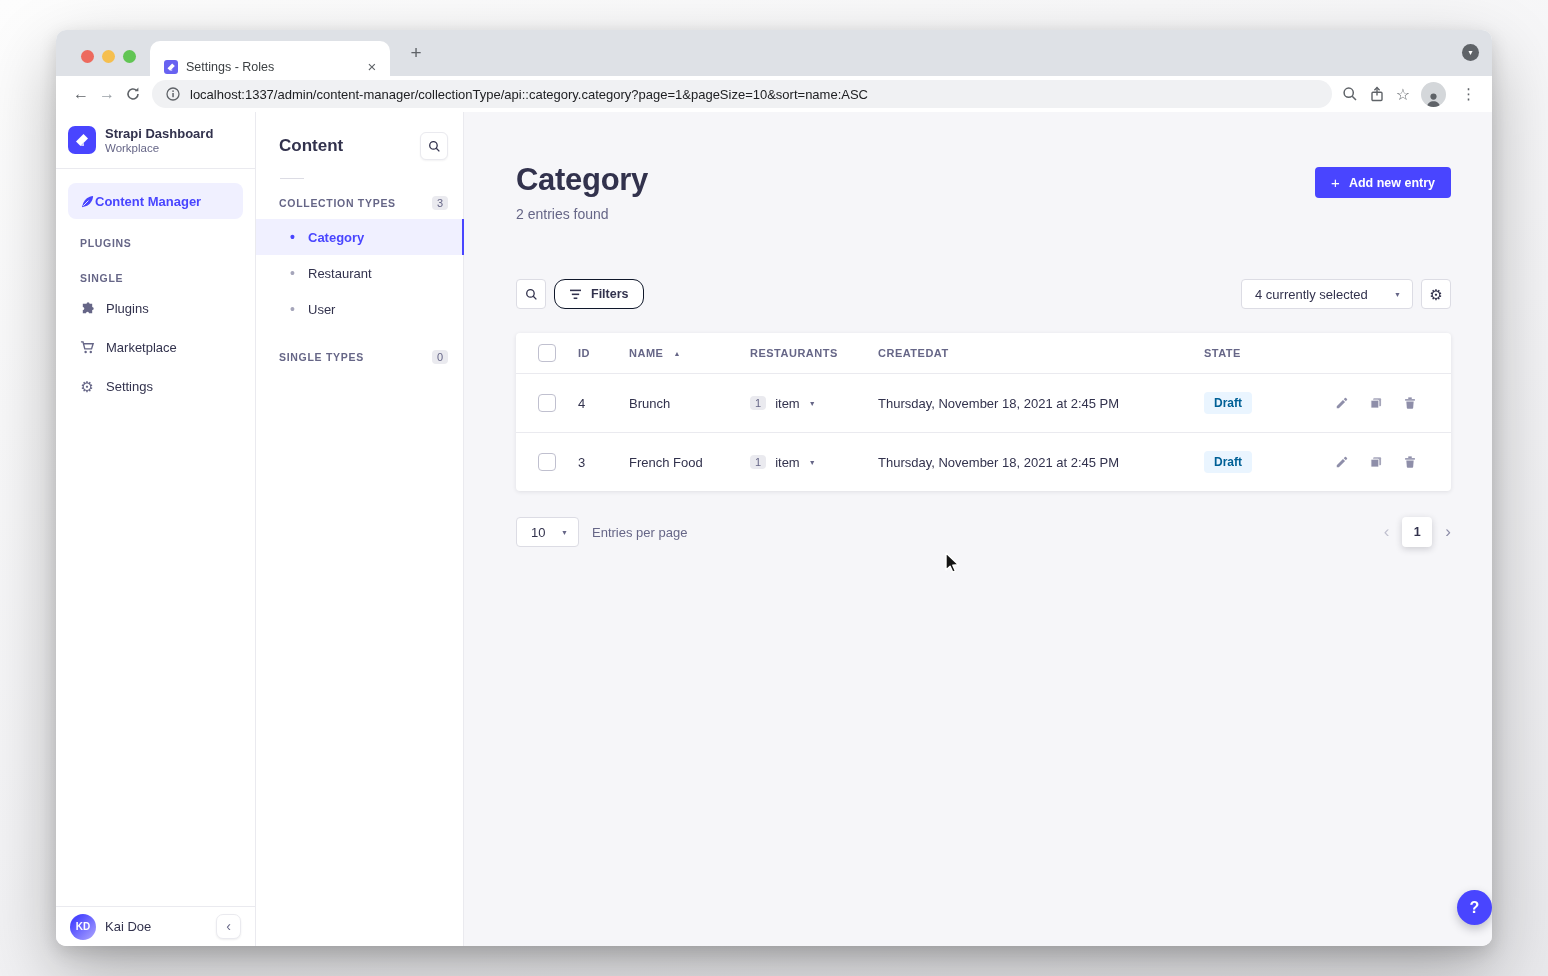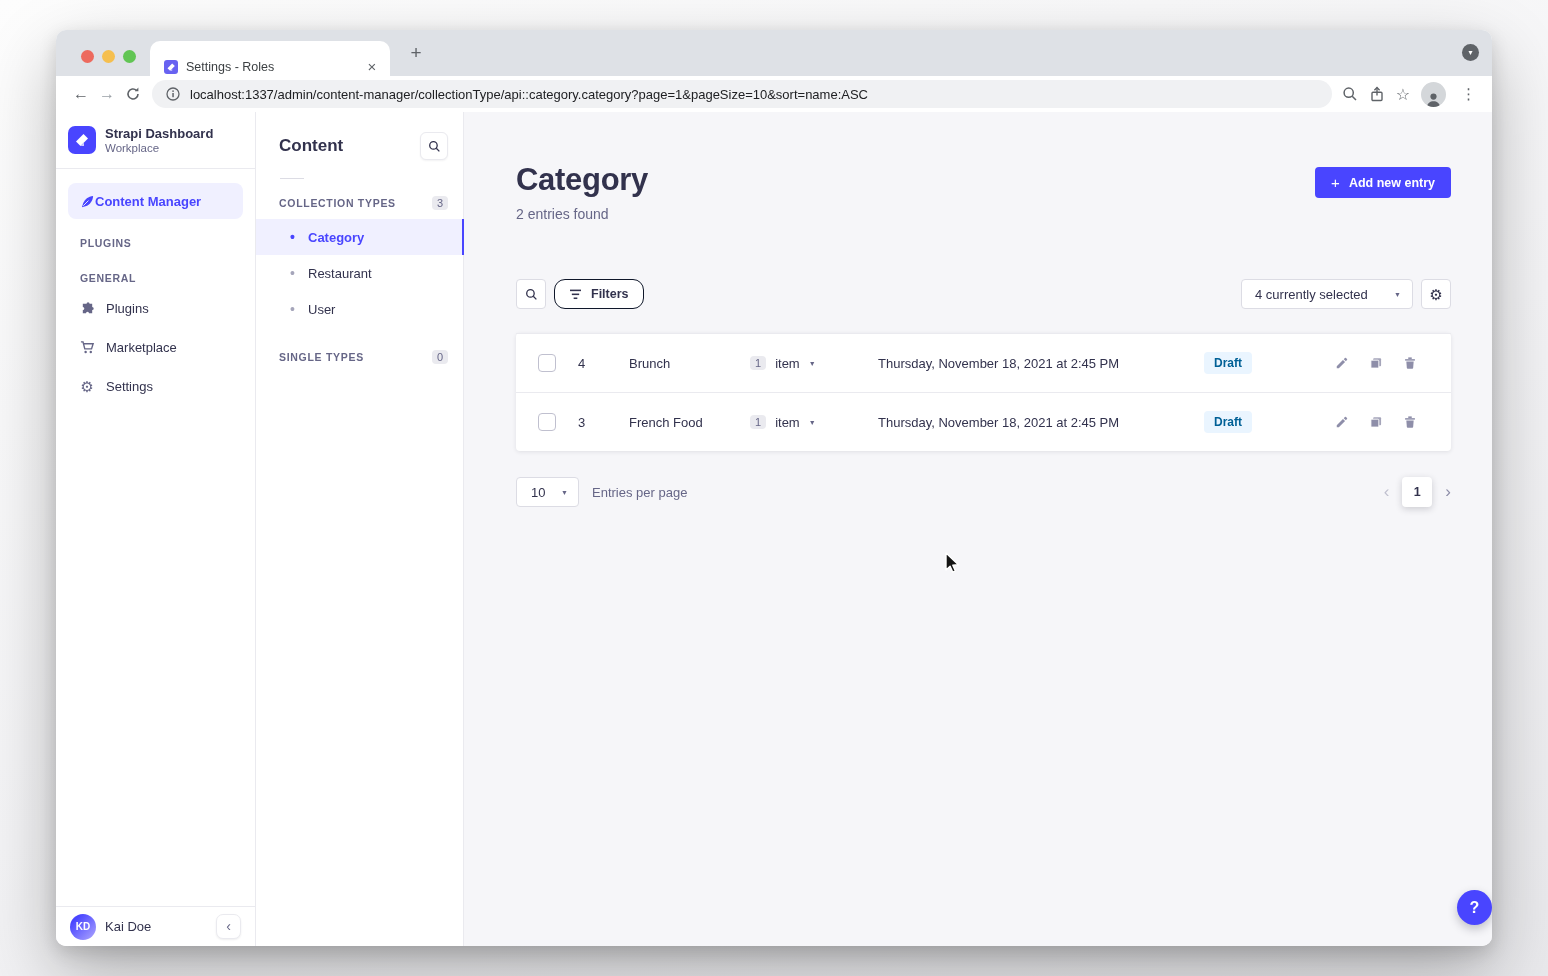--- a/index.html
+++ b/index.html
@@ -222,21 +222,21 @@
           <svg width="15" height="15" viewBox="0 0 16 16">
               <path d="M14 2c-5 .4-9.2 3.4-10.8 8.3L2 14.2l3.9-1.2C10.7 11.4 13.6 7 14 2z" fill="currentColor"></path>
               <path d="M3.5 12.5 9 7" stroke="#f0f0ff" stroke-width="1"></path>
             </svg>
         </span>
         <span>Content Manager</span>
       </div>
 
       <div class="sec-title">PLUGINS</div>
 
-      <div class="sec-title">GENERAL</div>
+      <div class="sec-title">SINGLE</div>
       <div class="side-item">
         <span class="sico">
           <svg width="15" height="15" viewBox="0 0 16 16">
               <path d="M5 3h2a1.6 1.6 0 1 1 3.2 0H13v3.4a1.6 1.6 0 1 1 0 3.2V13H9.6a1.6 1.6 0 1 0-3.2 0H3V9.6a1.6 1.6 0 1 0 0-3.2V3h2z" fill="currentColor"></path>
             </svg>
         </span>
         <span>Plugins</span>
       </div>
       <div class="side-item">
         <span class="sico">
@@ -327,20 +327,32 @@
             <span>4 currently selected</span>
             <span class="caret">▼</span>
           </div>
           <span class="icon-btn">
             <span class="gear-glyph">⚙</span>
           </span>
         </div>
       </div>
 
       <div class="table-card">
+        <div class="t-row t-head">
+          <span class="cb"></span>
+          <span class="th">ID</span>
+          <span class="th name-th">
+            <span>NAME</span>
+            <span class="sort-arrow">▲</span>
+          </span>
+          <span class="th">RESTAURANTS</span>
+          <span class="th">CREATEDAT</span>
+          <span class="th">STATE</span>
+          <span></span>
+        </div>
 
         <div class="t-row t-body-row">
           <span class="cb"></span>
           <span>4</span>
           <span>Brunch</span>
           <span class="rel-cell">
             <span class="rel-badge">1</span>
             <span>item</span>
             <span class="caret">▼</span>
           </span>

